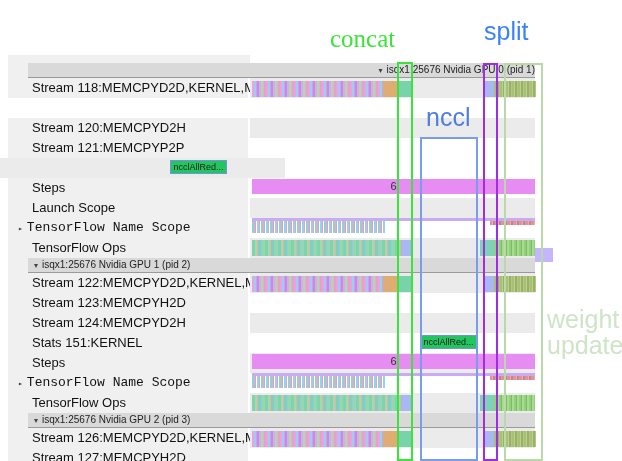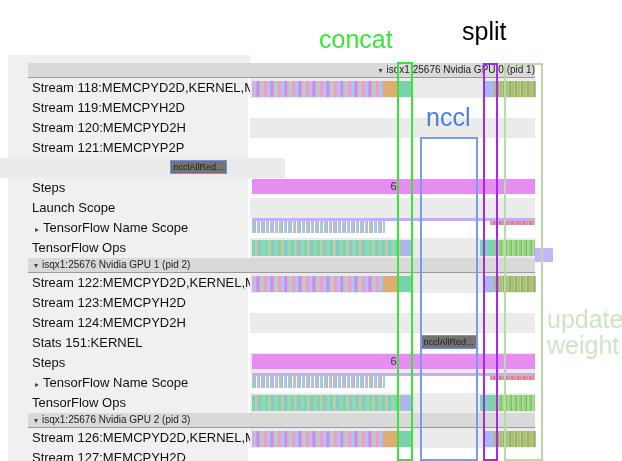--- a/index.html
+++ b/index.html
@@ -22,21 +22,21 @@
     white-space:nowrap;overflow:hidden;
   }
   .tri{font-size:8px;color:#444;margin-right:4px;vertical-align:0.5px;}
   .row{height:20px;display:flex;position:relative;}
   .lbl{
     width:250px;flex:0 0 250px;box-sizing:border-box;
     background:linear-gradient(90deg,#ffffff 0 8px,#f0f0f0 8px calc(100% - 2px),#ffffff calc(100% - 2px) 100%);
     font-size:13px;color:#111;line-height:20px;padding-left:32px;
     white-space:nowrap;overflow:hidden;
   }
-  .lbl.scope{padding-left:35px;}
+  .lbl.scope{padding-left:18px;font-family:Liberation Mono, monospace;}
   .tl{position:relative;flex:1 1 auto;}
   .tl-bg{position:absolute;left:0;top:0;width:285px;height:100%;}
   .tl-bg.gray{background:#ebebeb;}
   .tl-bg.white{background:#ffffff;}
   
   .seg{position:absolute;top:3px;height:16px;}
   .seg-mixed{left:2px;width:131px;background:repeating-linear-gradient(90deg,
     #ef9fe4 0 2px,#93d4ea 2px 4px,#b9a9ef 4px 5px,#f075e8 5px 7px,
     #9fc6f2 7px 9px,#ecbf92 9px 11px,#93d4ea 11px 12px,#e8a0c8 12px 14px);}
   .seg-tan{left:133px;width:15px;background:#dfac72;}
@@ -44,40 +44,40 @@
   .seg-blue{left:233px;width:11px;background:#a9b8f5;}
   .seg-olive{left:244px;width:42px;background:repeating-linear-gradient(90deg,
     #a8bf74 0 2px,#bccf90 2px 3px,#97b264 3px 5px,#b2c784 5px 6px);}
   
   .steps-bar{position:absolute;left:2px;top:1px;width:283px;height:15px;background:#e78cf2;
     font-size:11px;color:#333;text-align:center;line-height:15px;}
   .launch-bar{position:absolute;left:20px;top:2px;width:283px;height:14px;background:#c4b5fd;
     font-size:10px;color:#333;text-align:center;line-height:14px;white-space:nowrap;margin-top:48px;}
   
   .nccl-box{position:absolute;left:170px;top:2px;width:57px;height:14px;box-sizing:border-box;
-    background:#737373;border:1px solid #7292e8;font-size:9px;color:#222;
+    background:#22c55e;border:1px solid #7292e8;font-size:9px;color:#222;
     text-align:center;line-height:12px;white-space:nowrap;overflow:hidden;}
   
   .ns-line{position:absolute;left:2px;top:0;width:283px;height:3px;background:#c9abf2;}
   .ns-bars{position:absolute;left:2px;top:3px;width:133px;height:12px;background:repeating-linear-gradient(90deg,
     #8fd4c8 0 2px,#f0a8b8 2px 3px,#b9a9ef 3px 4px,rgba(0,0,0,0) 4px 5px,
     #93d4ea 5px 7px,#e8a0c8 7px 8px,rgba(0,0,0,0) 8px 9px);}
   .ns-right{position:absolute;left:240px;top:3px;width:45px;height:4px;background:repeating-linear-gradient(90deg,
     #e89090 0 2px,#f0b090 2px 3px,#e87878 3px 5px,#90b0e8 5px 6px);}
   
   .ops-a{position:absolute;left:2px;top:2px;width:152px;height:16px;background:repeating-linear-gradient(90deg,
     #7ed2b6 0 3px,#a5dba0 3px 5px,#f0a8b8 5px 6px,#7ed2b6 6px 9px,#8fc9ef 9px 10px,#98d8a8 10px 13px);}
   .ops-blue{position:absolute;left:152px;top:2px;width:11px;height:16px;background:#a9b8f5;}
   .ops-teal{position:absolute;left:230px;top:2px;width:14px;height:16px;background:#7ed2b6;}
   .ops-green{position:absolute;left:244px;top:2px;width:41px;height:16px;background:repeating-linear-gradient(90deg,
     #93d07c 0 2px,#7abd62 2px 3px,#a8dc92 3px 5px);}
   
   .ann-label{position:absolute;font-size:25px;line-height:26px;white-space:nowrap;}
-  .ann-concat{left:319px;top:26px;color:#3be43b;}
-  .ann-split{left:462px;top:18px;color:#000000;}
+  .ann-concat{left:330px;top:26px;color:#3be43b;font-family:Liberation Serif, serif;}
+  .ann-split{left:484px;top:18px;color:#3b82f6;}
   .ann-nccl{left:426px;top:104px;color:#4d7ee0;}
   .ann-weight{left:547px;top:306px;color:#cfe4c7;}
   .ann-box{position:absolute;box-sizing:border-box;}
   .box-concat{left:397px;top:62px;width:16px;height:399px;border:2px solid #3be43b;}
   .box-split{left:483px;top:63px;width:15px;height:398px;border:2px solid #a02de6;}
   .box-weight{left:504px;top:63px;width:39px;height:398px;border:2px solid #b9d9a9;}
   .box-nccl{left:420px;top:137px;width:58px;height:324px;border:2px solid #7b9ceb;}
 </style>
 </head>
 <body>
@@ -96,21 +96,20 @@
       <div class="tl-bg gray"></div>
       <div class="seg seg-mixed"></div>
       <div class="seg seg-tan"></div>
       <div class="seg seg-teal"></div>
       <div class="seg seg-blue"></div>
       <div class="seg seg-olive"></div>
     </div>
   </div>
 
   <div class="row">
-    <div class="lbl">Stream 119:MEMCPYH2D</div>
     <div class="tl">
         <div class="tl-bg white"></div>
       </div>
   </div>
 
   <div class="row">
     <div class="lbl">Stream 120:MEMCPYD2H</div>
     <div class="tl">
         <div class="tl-bg gray"></div>
       </div>
@@ -261,15 +260,15 @@
 
 <div class="ann-box box-concat"></div>
 <div class="ann-box box-split"></div>
 <div class="ann-box box-weight"></div>
 <div class="ann-box box-nccl"></div>
 
 <div class="ann-label ann-concat">concat</div>
 <div class="ann-label ann-split">split</div>
 <div class="ann-label ann-nccl">nccl</div>
 <div class="ann-label ann-weight">
+  <div>weight</div>
   <div>update</div>
-  <div>weight</div>
 </div>
 
 </body></html>

